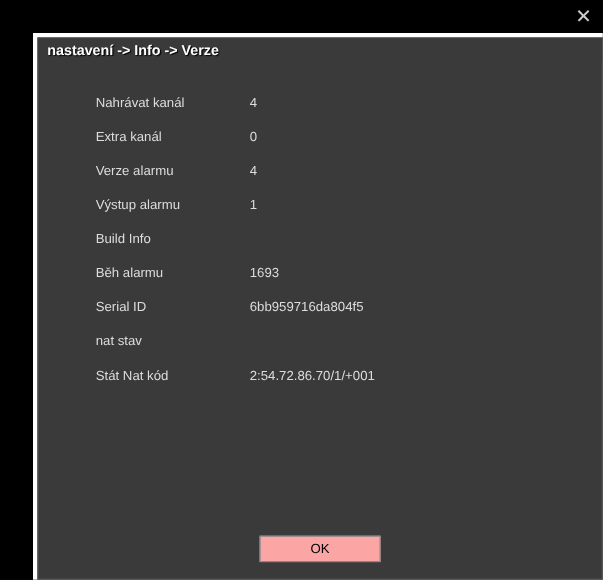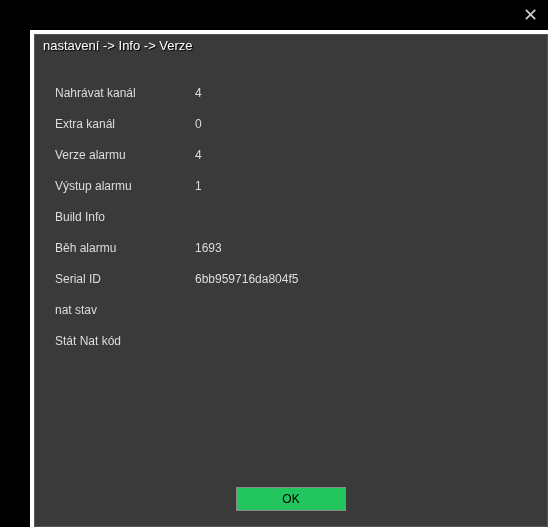--- a/index.html
+++ b/index.html
@@ -40,47 +40,48 @@
       width: 100%;
       height: 100%;
       background: #3a3a3a;
       border: 1px solid #555;
       position: relative;
     }
     .breadcrumb {
       padding: 3px 8px;
       color: #fff;
       font-size: 13px;
-      font-weight: normal;
+      font-weight: bold;
       text-shadow: 1px 1px 1px #000;
       background: #3a3a3a;
     }
     .content {
       padding: 30px 20px 10px 20px;
     }
     .row {
       display: flex;
       margin-bottom: 17px;
       font-size: 12px;
+      margin-left: 32px;
     }
     .label {
       width: 140px;
       color: #ddd;
     }
     .value {
       color: #ddd;
     }
     .ok-btn {
       position: absolute;
       bottom: 15px;
       left: 50%;
       transform: translateX(-50%);
       width: 110px;
       height: 24px;
-      background: #22c55e;
+      background: #fca5a5;
       border: 1px solid #888;
       color: #000;
       font-size: 12px;
       cursor: pointer;
       text-align: center;
       line-height: 22px;
     }
   </style>
 </head>
 <body>
@@ -126,19 +127,20 @@
           <div class="label">Serial ID</div>
           <div class="value"> 6bb959716da804f5</div>
         </div>
 
         <div class="row">
           <div class="label">nat stav</div>
         </div>
 
         <div class="row">
           <div class="label">Stát Nat kód</div>
+          <div class="value">2:54.72.86.70/1/+001</div>
         </div>
 
       </div>
       <button class="ok-btn">OK</button>
     </div>
   </div>
 </div>
 
 </body></html>

